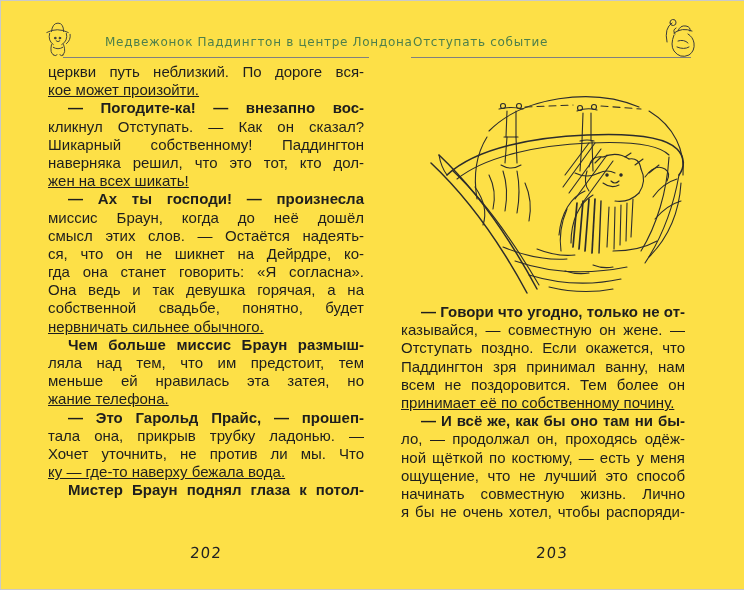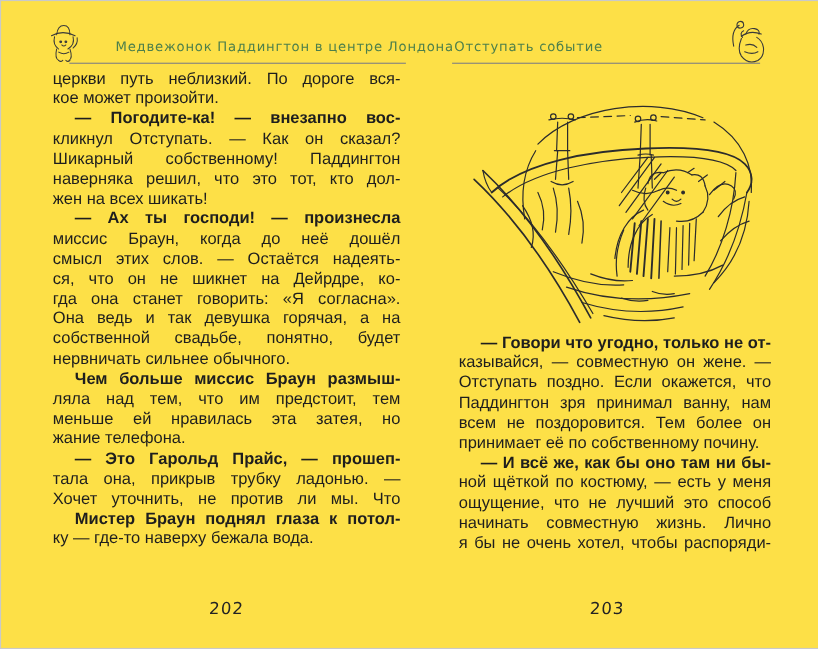--- a/index.html
+++ b/index.html
@@ -18,21 +18,21 @@
   }
   .corner-icon{position:absolute;}
   .text-col{
     position:absolute;font-size:15px;
   }
   .line{
     display:block;height:18.2px;line-height:18.2px;
     text-align:justify;text-align-last:justify;
     white-space:nowrap;overflow:visible;
   }
-  .line.l{text-align-last:left;}
+  .line.l{text-align-last:left;text-decoration:underline;}
   .line.i{text-indent:20px;font-weight:bold;}
   .page-number{
     position:absolute;top:543px;font-size:15px;color:#232323;
     font-family:"DejaVu Sans",sans-serif;letter-spacing:1px;
     transform:skewX(-4deg);
   }
   .illustration{position:absolute;left:416px;top:78px;}
   svg.sketch *{vector-effect:non-scaling-stroke;}
 </style>
 </head>
@@ -86,22 +86,22 @@
       <span class="line">Она ведь и так девушка горячая, а на</span>
       <span class="line">собственной свадьбе, понятно, будет</span>
       <span class="line l">нервничать сильнее обычного.</span>
       <span class="line i">Чем больше миссис Браун размыш-</span>
       <span class="line">ляла над тем, что им предстоит, тем</span>
       <span class="line">меньше ей нравилась эта затея, но</span>
       <span class="line l">жание телефона.</span>
       <span class="line i">— Это Гарольд Прайс, — прошеп-</span>
       <span class="line">тала она, прикрыв трубку ладонью. —</span>
       <span class="line">Хочет уточнить, не против ли мы. Что</span>
+      <span class="line l">ку — где-то наверху бежала вода.</span>
       <span class="line i">Мистер Браун поднял глаза к потол-</span>
-      <span class="line l">ку — где-то наверху бежала вода.</span>
     </div>
   <div class="page-number" style="left:47px;width:316px;text-align:center;">202</div>
 
   <svg class="illustration sketch" width="300" height="222" viewBox="0 0 300 222" fill="none" stroke="#2c2c2c" stroke-width="1.1" stroke-linecap="round" stroke-linejoin="round">
 
     <path d="M 72 52 C 105 18 175 8 222 28"></path>
     <path d="M 232 32 C 258 48 268 72 266 96"></path>
     <path d="M 264 104 C 262 136 250 160 232 178"></path>
     <path d="M 60 120 C 56 96 60 74 70 58"></path>
 
@@ -179,28 +179,29 @@
     <path d="M 132 208 Q 165 216 196 210"></path>
     <path d="M 86 168 Q 120 182 150 180"></path>
     <path d="M 196 172 Q 222 172 240 162"></path>
     <path d="M 120 170 Q 140 178 158 176"></path>
     <path d="M 176 186 q 10 4 20 2 M 148 192 q 12 4 24 2"></path>
 
     <path d="M 236 118 Q 246 104 260 100"></path>
     <path d="M 238 140 Q 250 126 264 122"></path>
   </svg>
 
-  <div class="text-col" style="left:416px;top:302px;width:284px;">
+  <div class="text-col" style="left:400px;top:302px;width:284px;">
       <span class="line i">— Говори что угодно, только не от-</span>
       <span class="line">казывайся, — совместную он жене. —</span>
       <span class="line">Отступать поздно. Если окажется, что</span>
       <span class="line">Паддингтон зря принимал ванну, нам</span>
       <span class="line">всем не поздоровится. Тем более он</span>
       <span class="line l">принимает её по собственному почину.</span>
       <span class="line i">— И всё же, как бы оно там ни бы-</span>
+      <span class="line">ло, — продолжал он, проходясь одёж-</span>
       <span class="line">ной щёткой по костюму, — есть у меня</span>
       <span class="line">ощущение, что не лучший это способ</span>
       <span class="line">начинать совместную жизнь. Лично</span>
       <span class="line">я бы не очень хотел, чтобы распоряди-</span>
     </div>
   <div class="page-number" style="left:409px;width:284px;text-align:center;">203</div>
 
 </div>
 
 </body></html>

